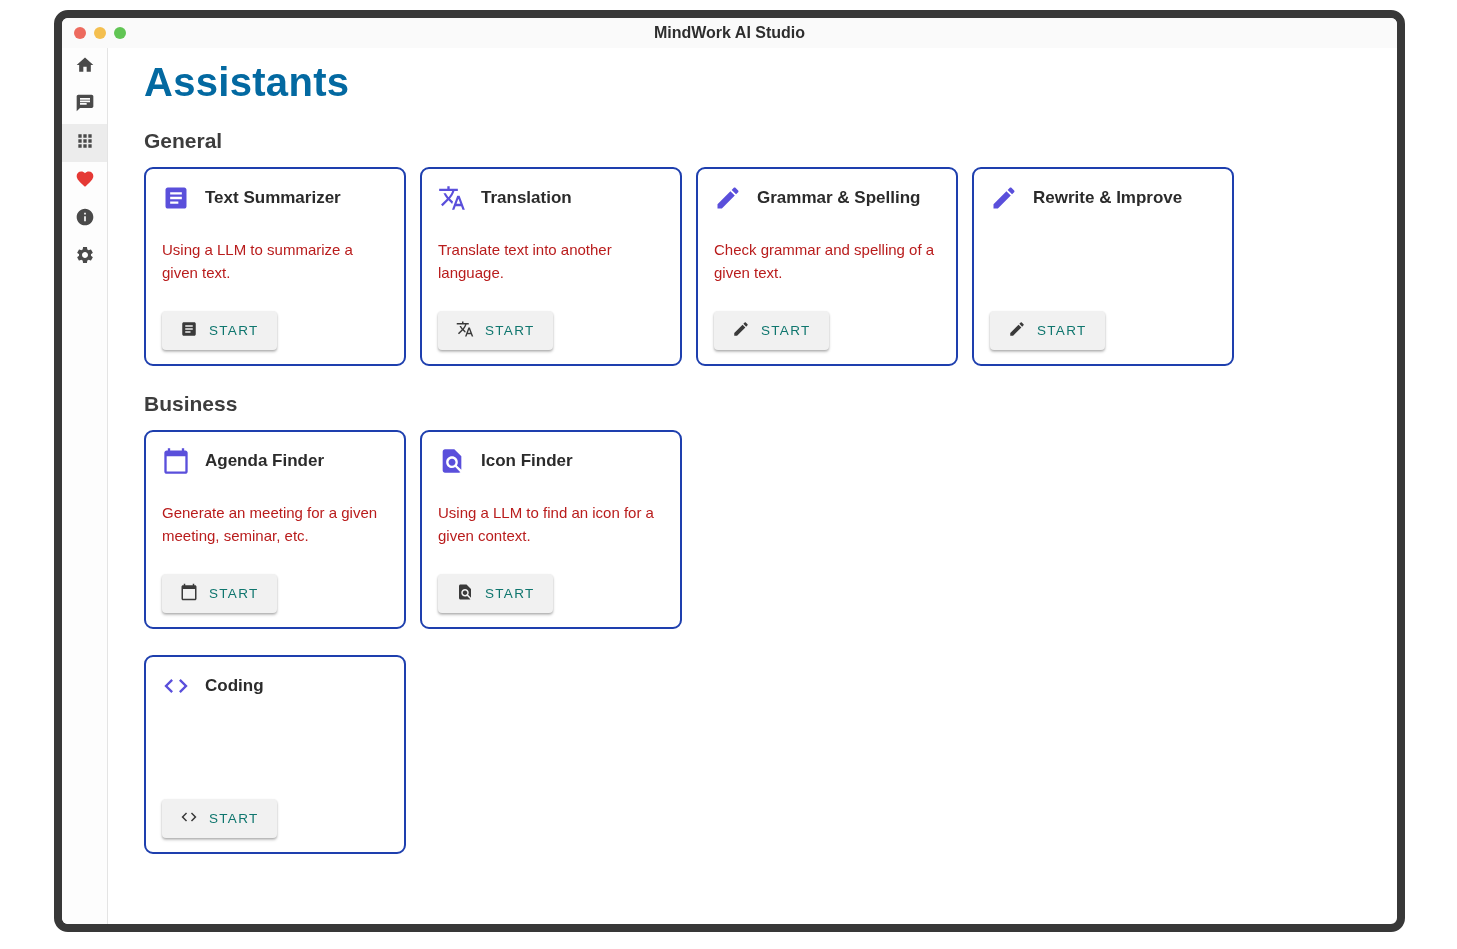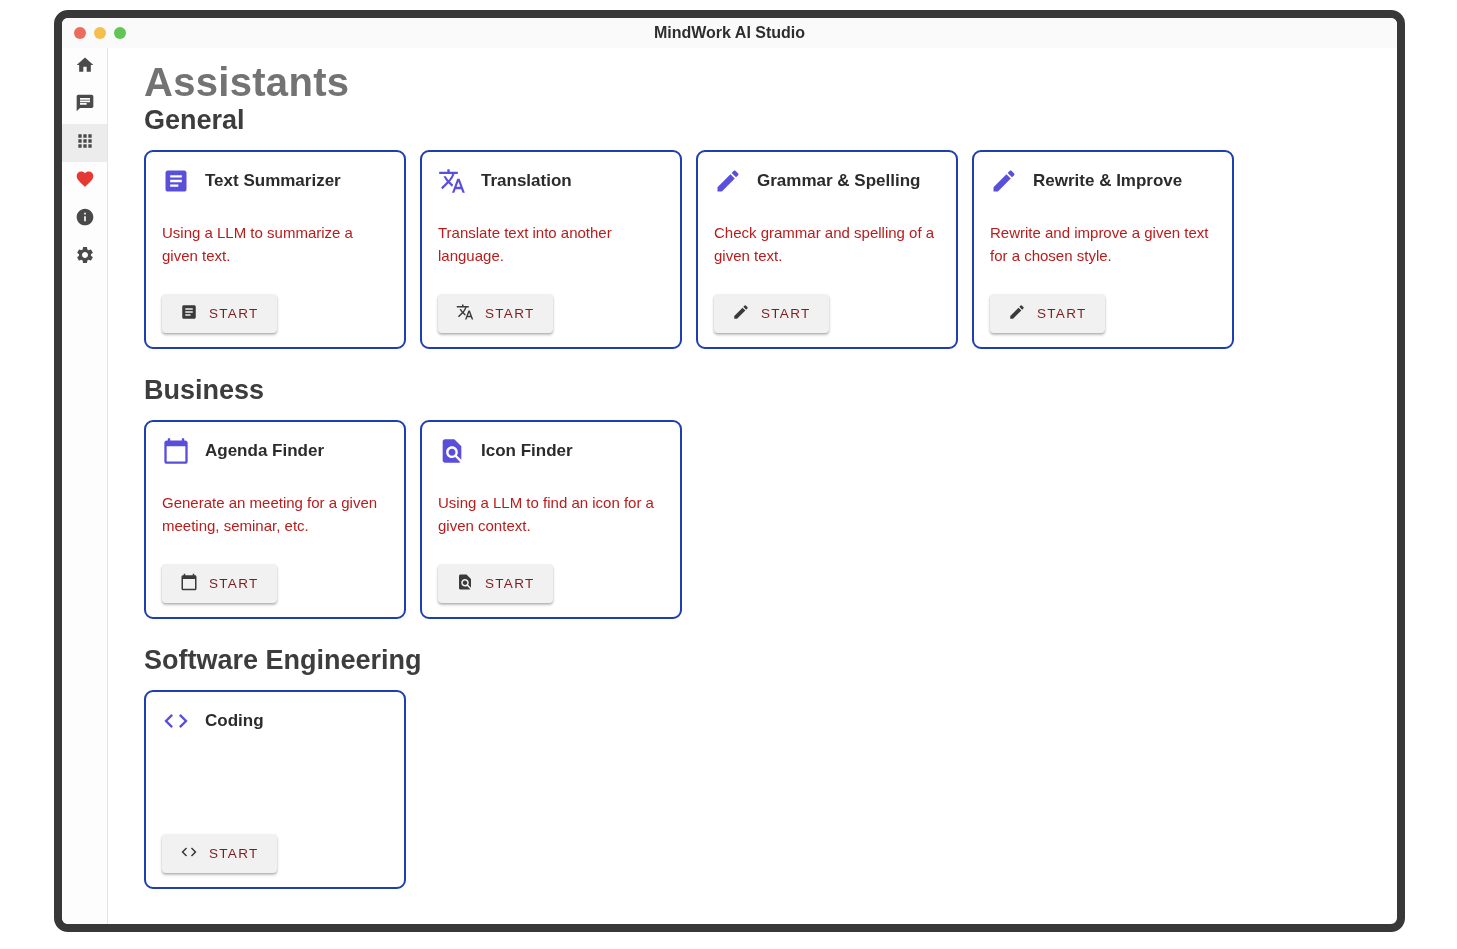--- a/index.html
+++ b/index.html
@@ -60,26 +60,26 @@
   }
   .side-item.selected { background: #ececec; }
   .side-item svg { width: 20px; height: 20px; }
   .main {
     flex: 1;
     padding: 8px 20px 20px 36px;
     overflow: hidden;
   }
   .page-title {
     font-size: 40px;
-    color: #737373;
+    color: #0369a1;
     letter-spacing: 0.3px;
-    margin: 4px 0 0 0;
+    margin: 4px 0 24px 0;
   }
   .section-heading {
-    font-size: 27px;
+    font-size: 21px;
     color: #3d3d3d;
     margin: 0 0 14px 0;
   }
   .section { margin-bottom: 26px; }
   .cards-row { display: flex; flex-wrap: wrap; gap: 14px; }
   .card {
     width: 262px; height: 199px;
     border: 2px solid #1e3fae;
     border-radius: 9px;
     background: #ffffff;
@@ -108,21 +108,21 @@
     align-items: center;
     gap: 11px;
     background: #f1f1f1;
     border: none;
     border-radius: 4px;
     padding: 9px 18px;
     font-family: "Liberation Sans", sans-serif;
     font-size: 13.5px;
     font-weight: 500;
     letter-spacing: 1.3px;
-    color: #7f1d1d;
+    color: #0f766e;
     box-shadow: 0 2px 3px rgba(0,0,0,0.22), 0 1px 2px rgba(0,0,0,0.14);
     cursor: pointer;
   }
   .start-btn svg { width: 18px; height: 18px; }
 </style>
 </head>
 <body>
 
 <div class="window">
   <div class="titlebar">
@@ -217,21 +217,20 @@
       <span class="btn-label">START</span>
     </button>
   </div>
               <div class="card">
     <div class="card-header">
       <span class="card-icon"><span><svg viewBox="0 0 24 24">
                         <path fill="#5a4fdb" d="M3 17.25V21h3.75L17.81 9.94l-3.75-3.75L3 17.25zM20.71 7.04c.39-.39.39-1.02 0-1.41l-2.34-2.34c-.39-.39-1.02-.39-1.41 0l-1.83 1.83 3.75 3.75 1.83-1.83z"></path>
                       </svg></span></span>
       <span class="card-title">Rewrite &amp; Improve</span>
     </div>
-    <div class="card-desc">Rewrite and improve a given text for a chosen style.</div>
     <button class="start-btn">
       <span class="btn-icon"><span><svg viewBox="0 0 24 24" style="width: 18px; height: 18px;">
                         <path fill="#3a3a3a" d="M3 17.25V21h3.75L17.81 9.94l-3.75-3.75L3 17.25zM20.71 7.04c.39-.39.39-1.02 0-1.41l-2.34-2.34c-.39-.39-1.02-.39-1.41 0l-1.83 1.83 3.75 3.75 1.83-1.83z"></path>
                       </svg></span></span>
       <span class="btn-label">START</span>
     </button>
   </div>
             </div>
           </section>
           <section class="section">
@@ -263,21 +262,20 @@
     <button class="start-btn">
       <span class="btn-icon"><span><svg viewBox="0 0 24 24" style="width: 18px; height: 18px;">
                         <path fill="#3a3a3a" d="M20 19.59V8l-6-6H6c-1.1 0-1.99.9-1.99 2L4 20c0 1.1.89 2 1.99 2H18c.45 0 .85-.15 1.19-.4l-4.43-4.43c-.8.52-1.74.83-2.76.83-2.76 0-5-2.24-5-5s2.24-5 5-5 5 2.24 5 5c0 1.02-.31 1.96-.83 2.75L20 19.59zM9 13c0 1.66 1.34 3 3 3s3-1.34 3-3-1.34-3-3-3-3 1.34-3 3z"></path>
                       </svg></span></span>
       <span class="btn-label">START</span>
     </button>
   </div>
             </div>
           </section>
           <section class="section">
-            <h2 class="section-heading">Software Engineering</h2>
             <div class="cards-row">
               <div class="card">
     <div class="card-header">
       <span class="card-icon"><span><svg viewBox="0 0 24 24">
                         <path fill="#5a4fdb" d="M9.4 16.6L4.8 12l4.6-4.6L8 6l-6 6 6 6 1.4-1.4zm5.2 0l4.6-4.6-4.6-4.6L16 6l6 6-6 6-1.4-1.4z"></path>
                       </svg></span></span>
       <span class="card-title">Coding</span>
     </div>
     <button class="start-btn">
       <span class="btn-icon"><span><svg viewBox="0 0 24 24" style="width: 18px; height: 18px;">

